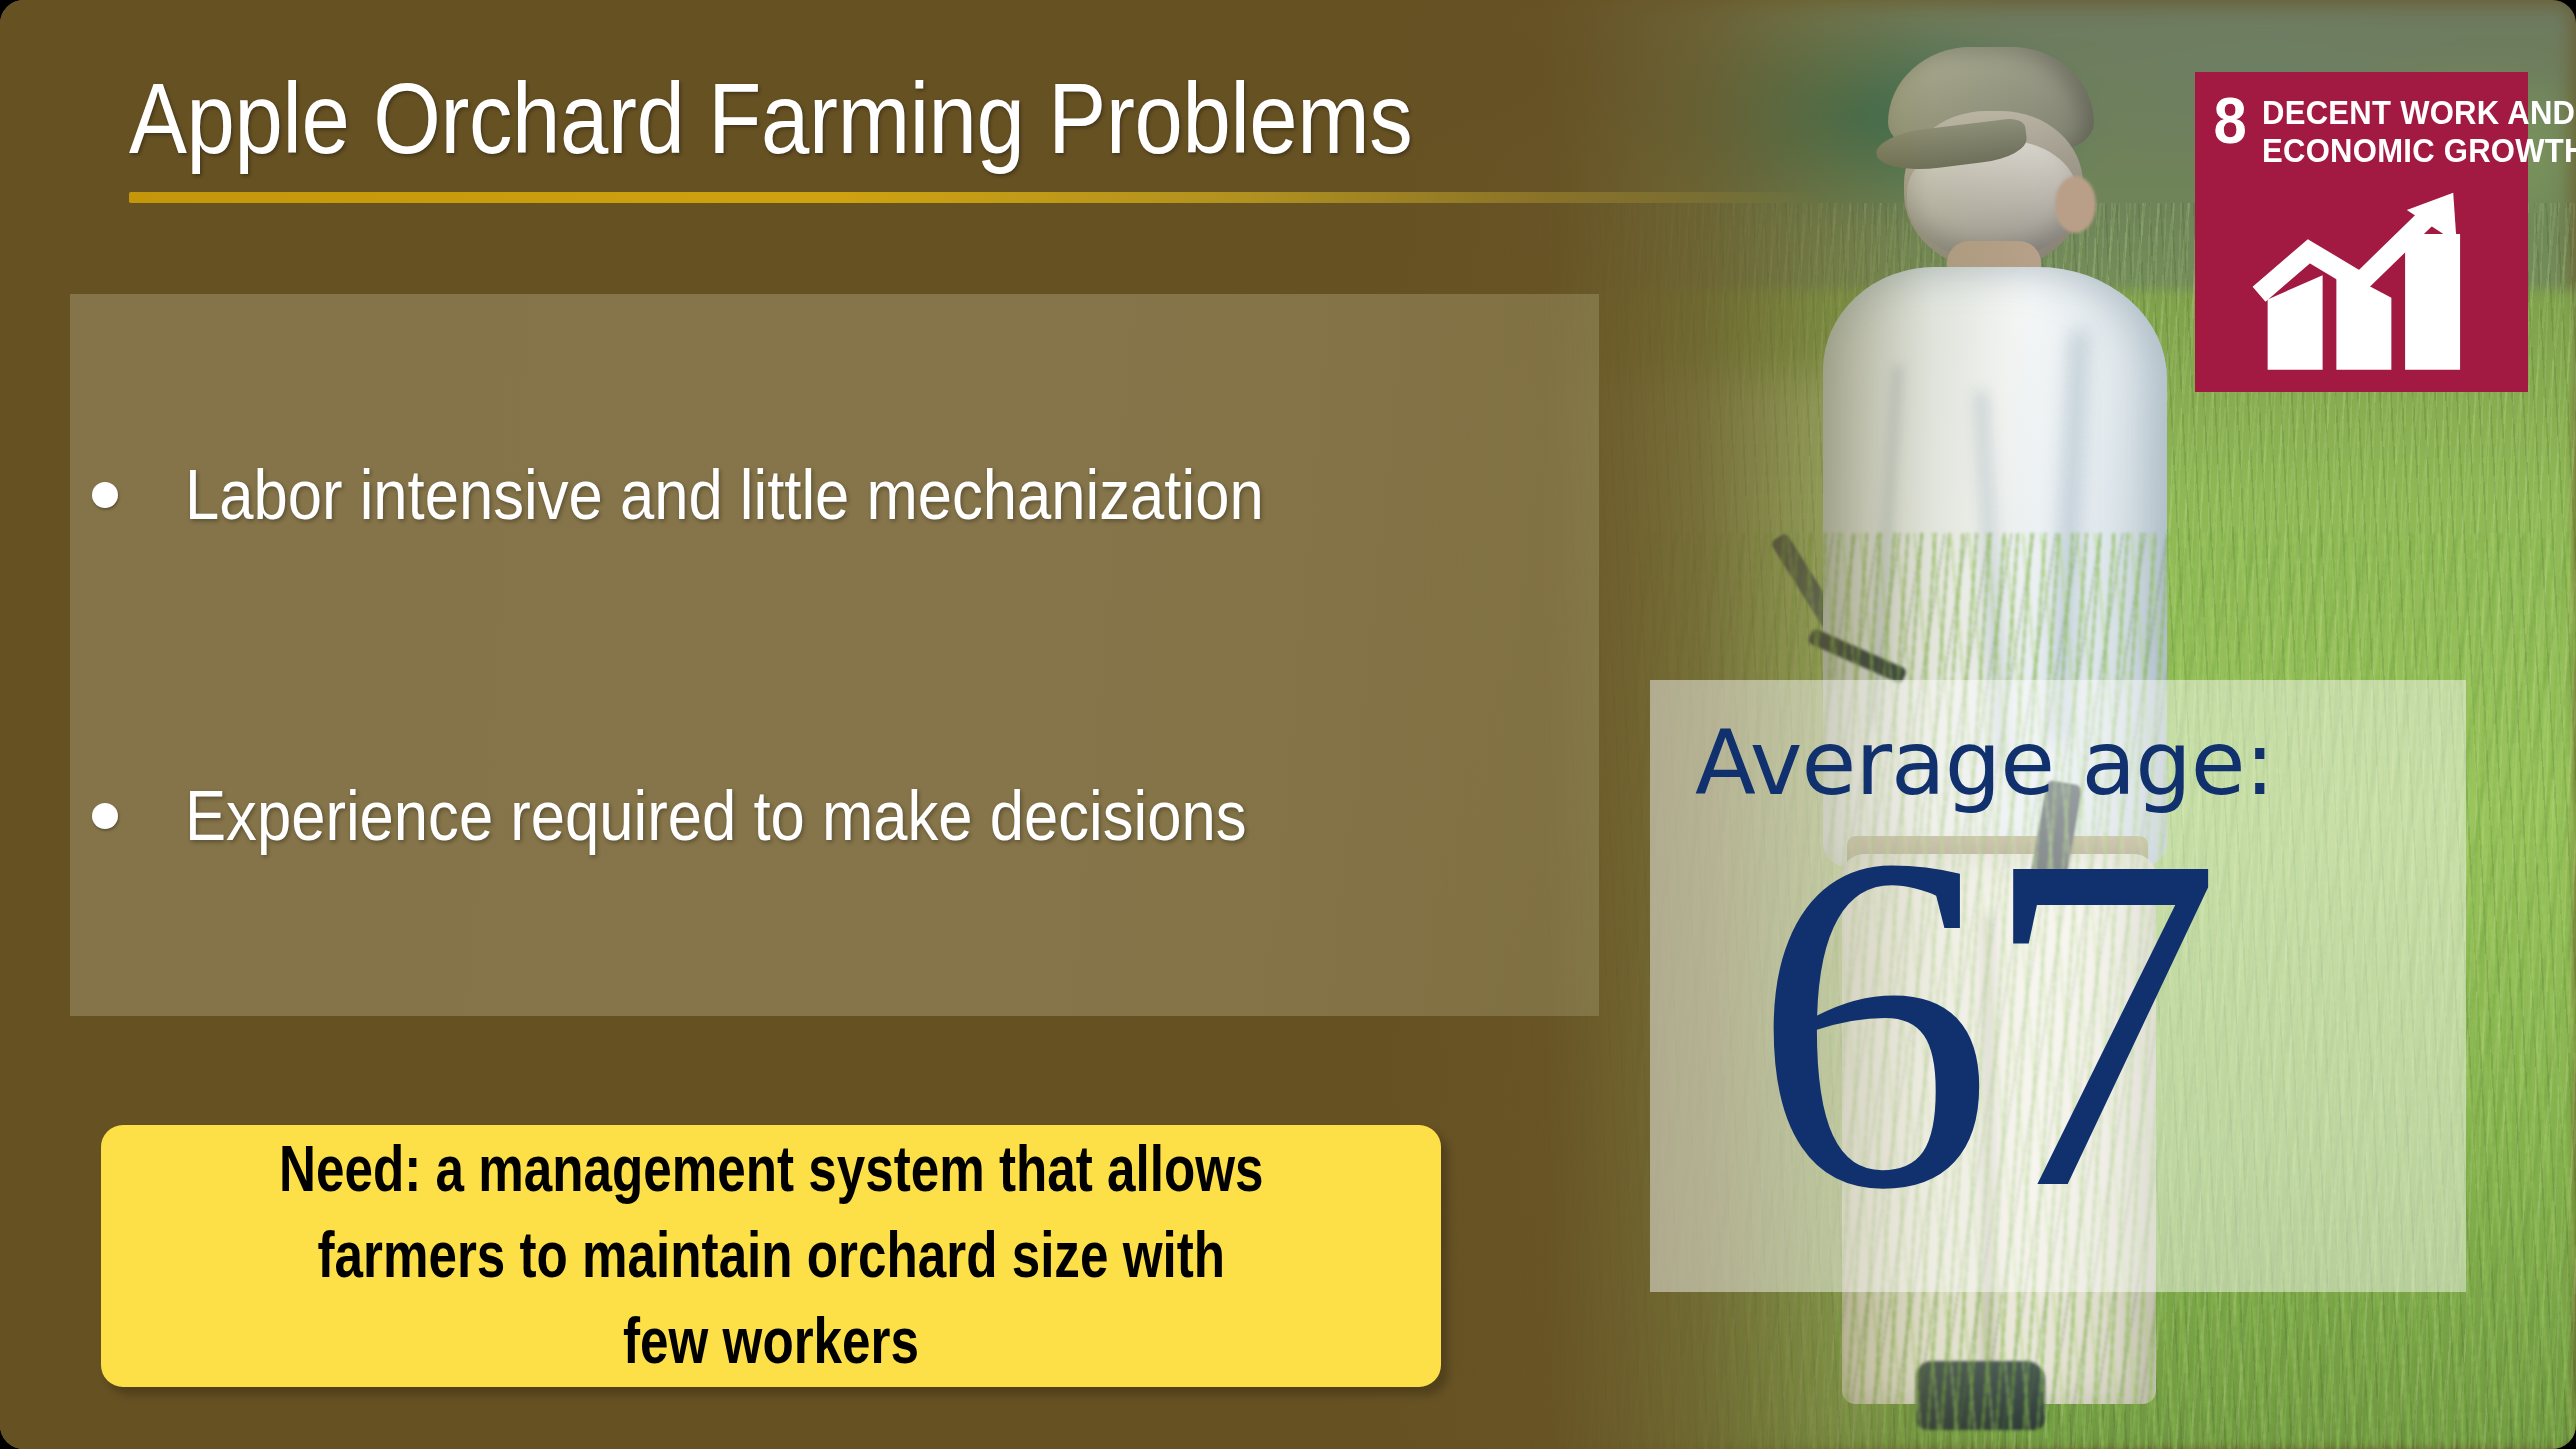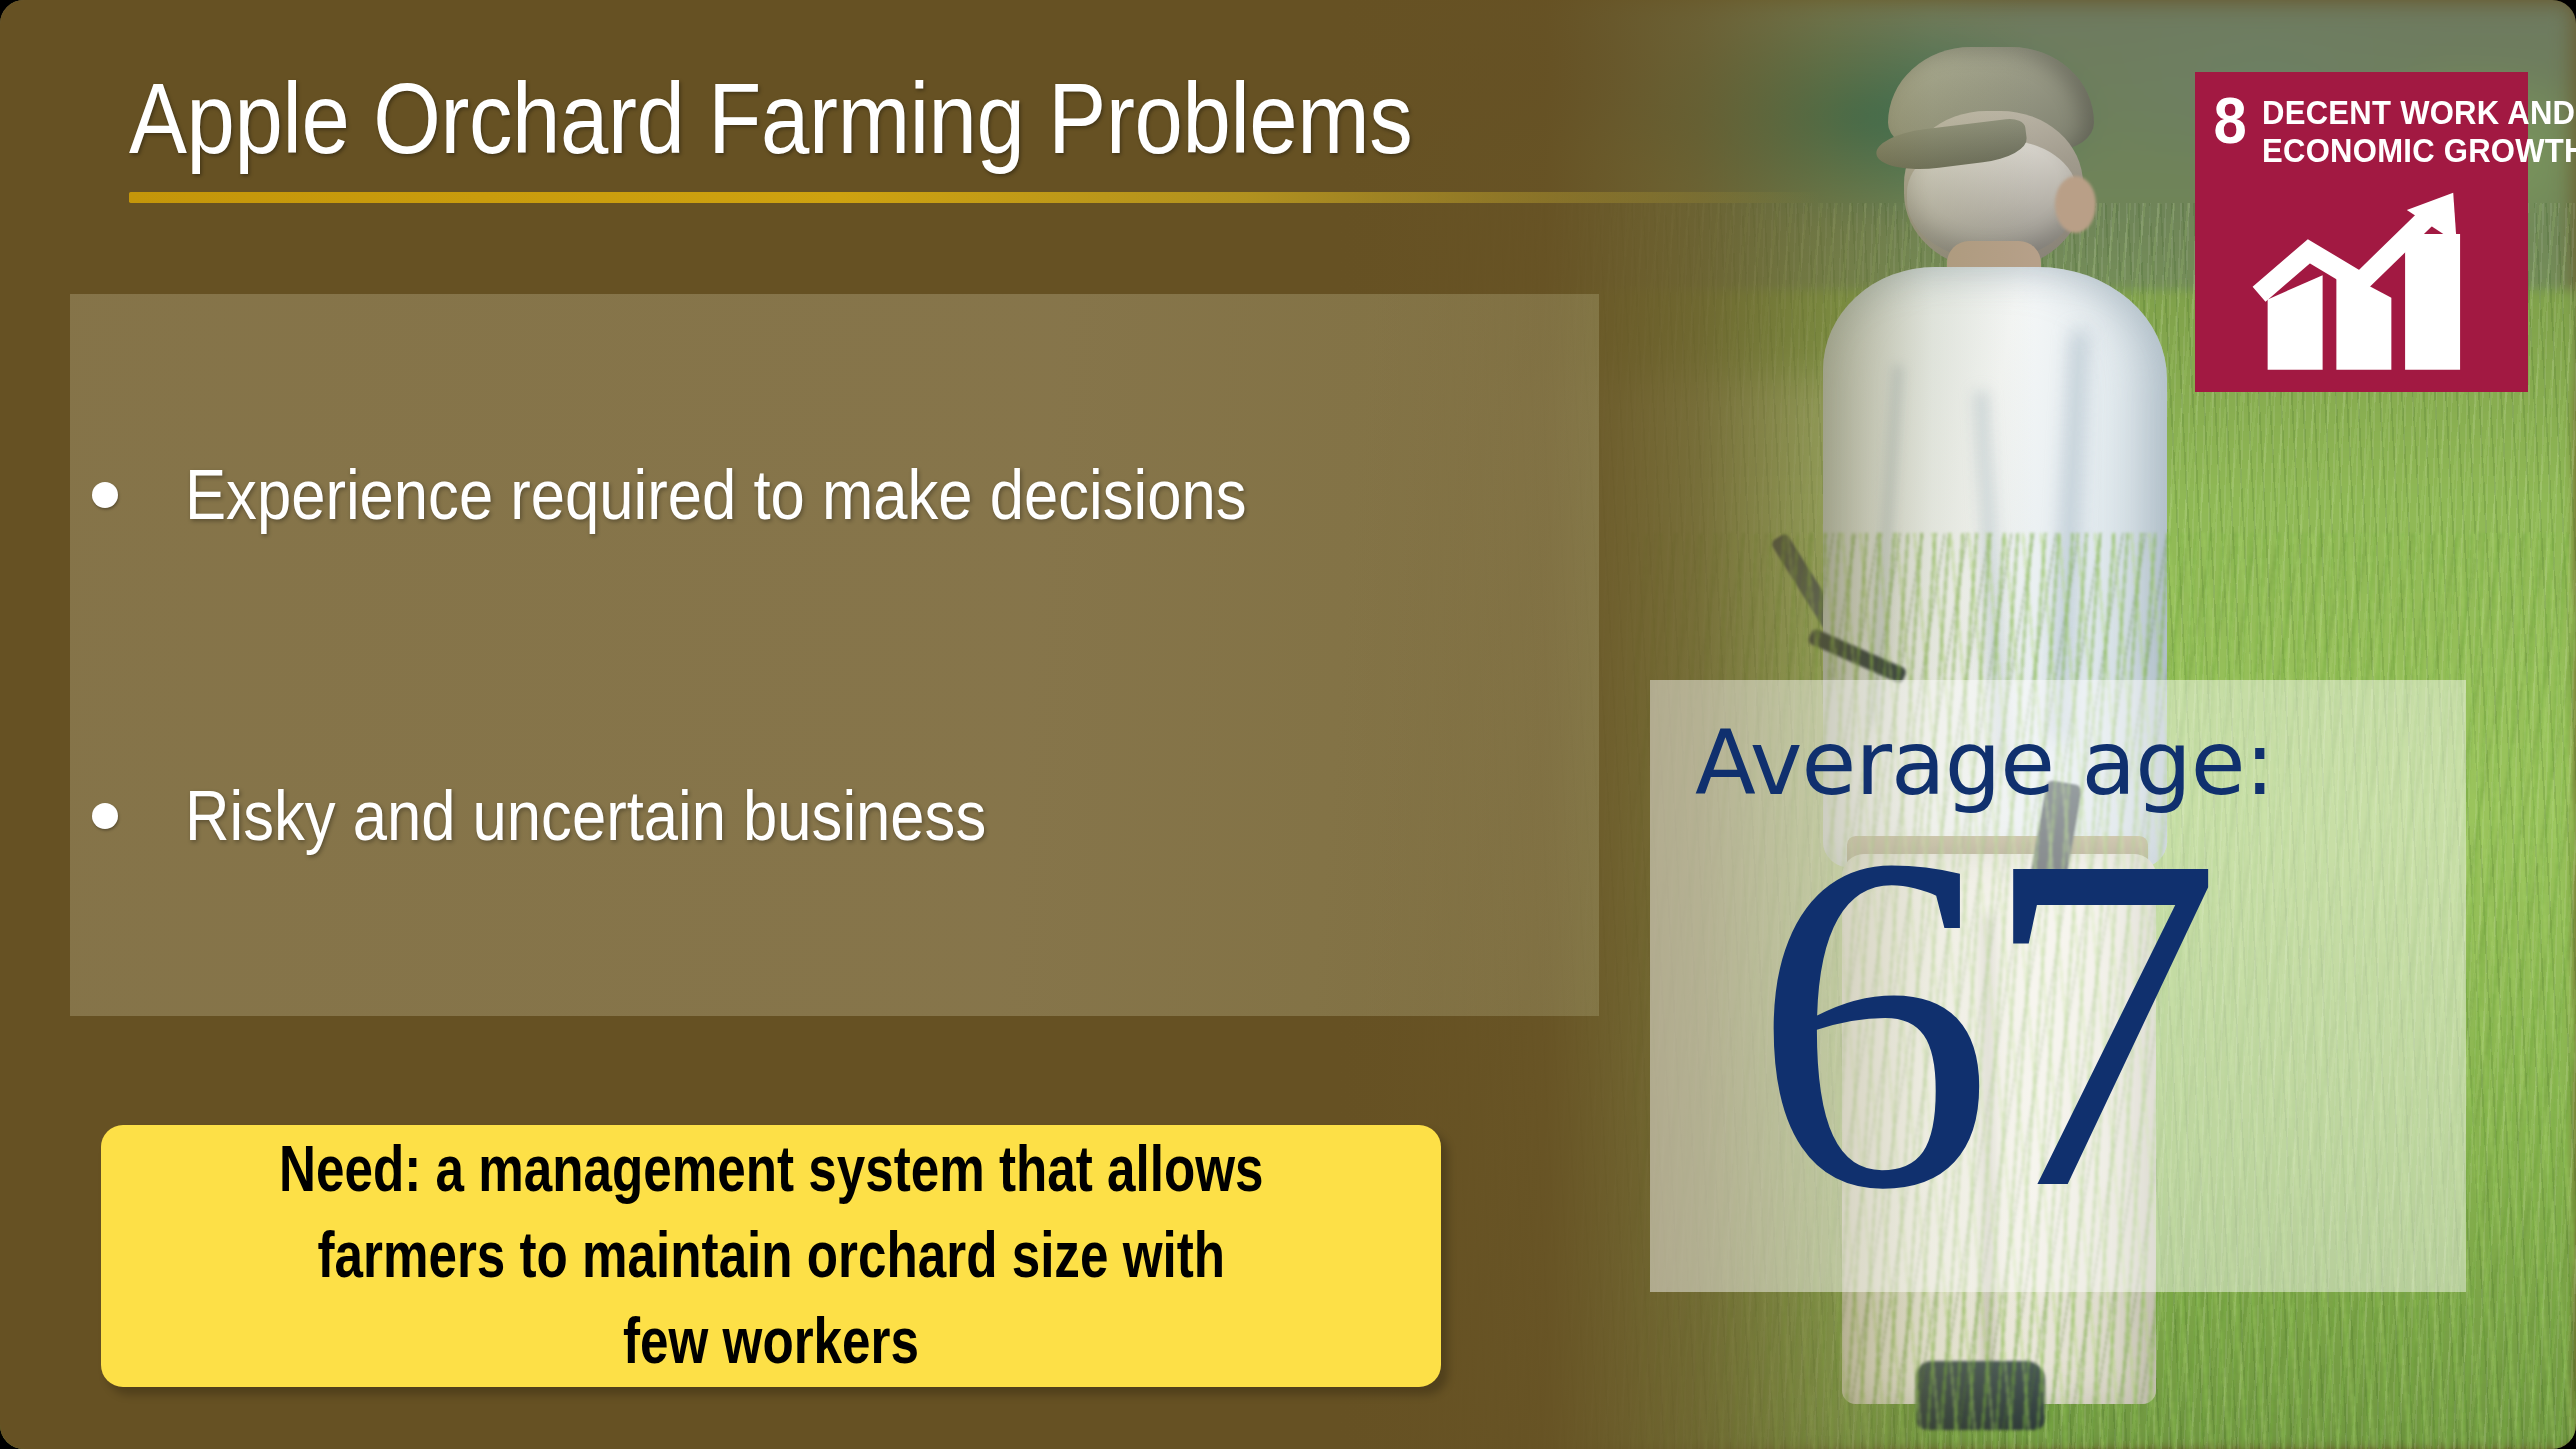--- a/index.html
+++ b/index.html
@@ -343,25 +343,25 @@
   </div>
 
   <div class="brown-overlay"></div>
 
   <div class="title">Apple Orchard Farming Problems</div>
   <div class="title-rule"></div>
 
   <div class="bullet-panel">
     <div class="bullet-row">
       <span class="bullet-dot"></span>
-      <span class="bullet-text">Experience required to make decisions</span>
+      <span class="bullet-text">Labor intensive and little mechanization</span>
     </div>
     <div class="bullet-row">
       <span class="bullet-dot"></span>
-      <span class="bullet-text">Risky and uncertain business</span>
+      <span class="bullet-text">Experience required to make decisions</span>
     </div>
   </div>
 
   <div class="age-panel">
     <div class="age-label">Average age:</div>
     <div class="age-value">67</div>
   </div>
 
   <div class="need-box">
     <div class="need-line">Need: a management system that allows</div>

